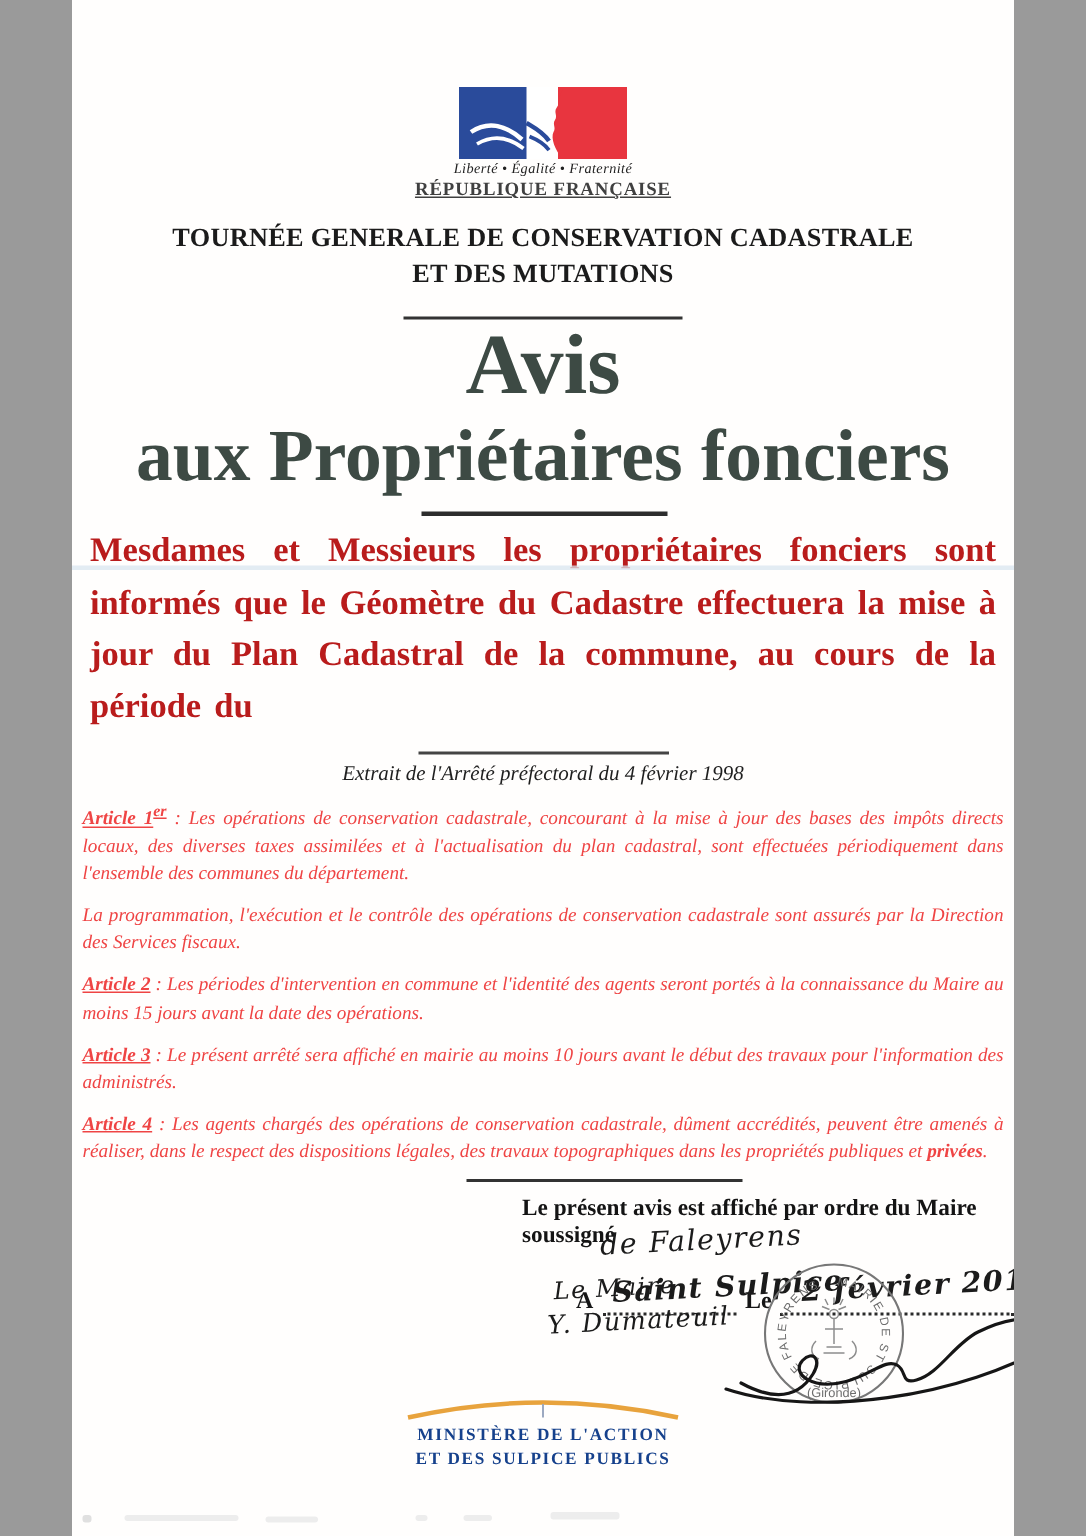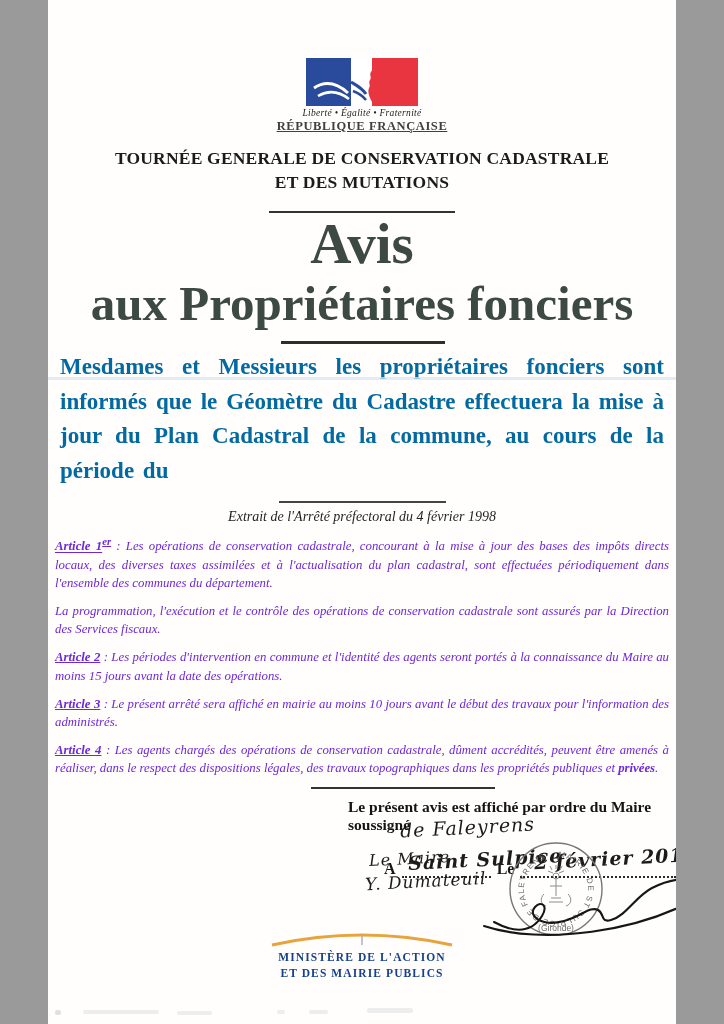--- a/index.html
+++ b/index.html
@@ -18,27 +18,27 @@
           line-height:1.35;color:#1b1b1b;letter-spacing:.2px;}
   .rule{background:#333;height:2px;}
   .rule1{width:186px;margin:17px auto 0;}
   
   .title{text-align:center;font-weight:bold;color:#3d4a44;margin-top:2px;line-height:1.02;}
   .title .t1{font-size:57px;}
   .title .t2{font-size:49px;margin-top:6px;text-align:center;}
   .rule2{width:164px;height:3px;margin:12px 0 0 233px;background:#2d2d2d;}
   
   .intro{width:604px;margin:6px auto 0;font-size:23px;font-weight:bold;
-         text-align:justify;line-height:1.5;color:#0369a1;word-spacing:3px;}
+         text-align:justify;line-height:1.5;color:#b91c1c;word-spacing:3px;}
   .period{text-align:center;font-size:27px;font-weight:bold;margin-top:9px;color:#15191c;}
   .rule3{width:167px;margin:13px auto 0;background:#444;}
   .caption{text-align:center;font-style:italic;font-size:14px;margin-top:6px;color:#1f1f1f;}
   
   .articles{width:614px;margin:9px auto 0;font-size:12.8px;font-style:italic;
-            text-align:justify;line-height:1.42;color:#6d28d9;}
+            text-align:justify;line-height:1.42;color:#ef4444;}
   .articles p{margin:0 0 10px 0;}
   .art-label{font-weight:bold;text-decoration:underline;}
   .art-bold{font-weight:bold;}
   
   .rule4{width:184px;margin:4px 0 0 263px;background:#333;}
   .statement{font-weight:bold;font-size:15.5px;margin:9px 0 0 300px;color:#141414;}
   .fill-line{margin:18px 0 0 336px;font-size:16px;font-weight:bold;height:26px;
              display:flex;align-items:flex-end;gap:6px;color:#161616;}
   .dots{display:inline-block;border-bottom:2.5px dotted #2a2a2a;position:relative;height:18px;}
   .dots1{width:102px;}
@@ -147,21 +147,21 @@
     </g>
   </svg>
 
   <div class="ministry">
     <svg width="200" height="24" viewBox="0 0 200 24">
       <path d="M10 21 Q100 1 190 21" stroke="#e8a33d" stroke-width="3" fill="none"></path>
       <line x1="100" y1="12" x2="100" y2="21" stroke="#9aa7c0" stroke-width="1.3"></line>
     </svg>
     <div class="ministry-text" style="color: rgb(22, 65, 140);">
       <div>MINISTÈRE DE L'ACTION</div>
-      <div>ET DES MAIRIE PUBLICS</div>
+      <div>ET DES SULPICE PUBLICS</div>
     </div>
   </div>
 
   <div class="scanline"></div>
   <div class="smudge" style="left:7px;top:1010px;width:6px;height:5px;background:#e0e0e0;"></div>
   <div class="smudge" style="left:35px;top:1010px;width:76px;height:4px;"></div>
   <div class="smudge" style="left:129px;top:1011px;width:35px;height:4px;"></div>
   <div class="smudge" style="left:229px;top:1010px;width:8px;height:4px;"></div>
   <div class="smudge" style="left:261px;top:1010px;width:19px;height:4px;"></div>
   <div class="smudge" style="left:319px;top:1008px;width:46px;height:5px;"></div>

